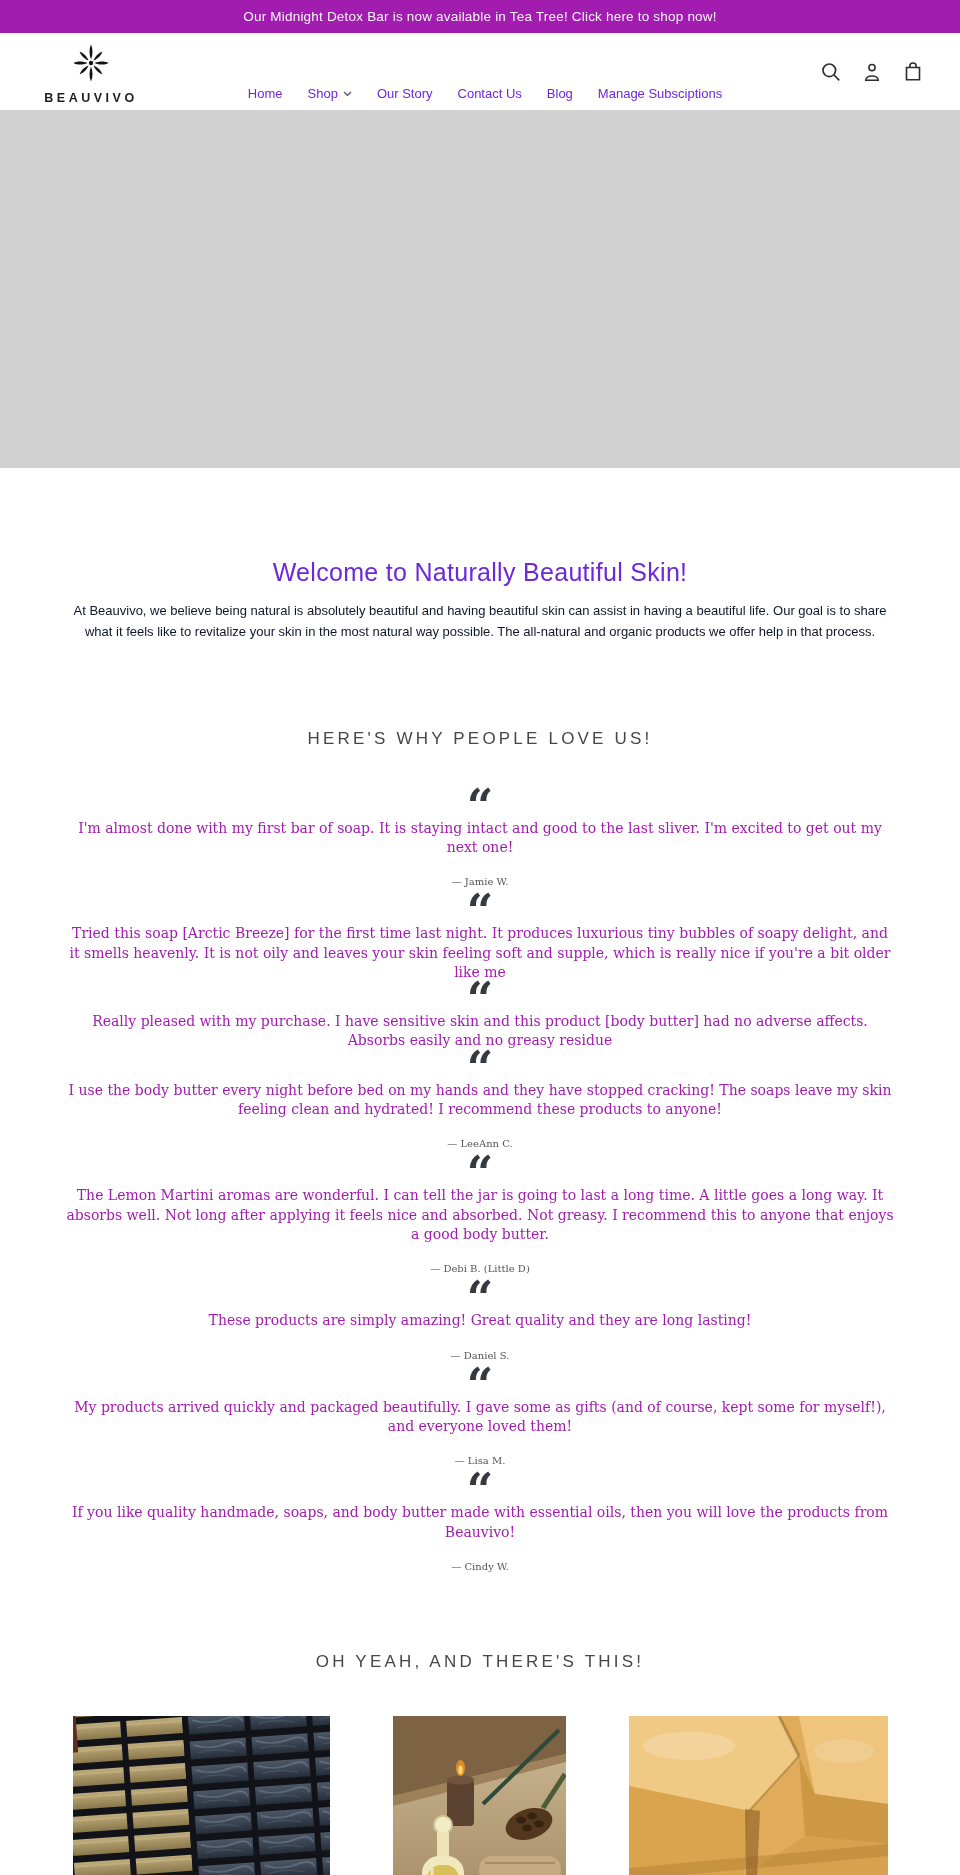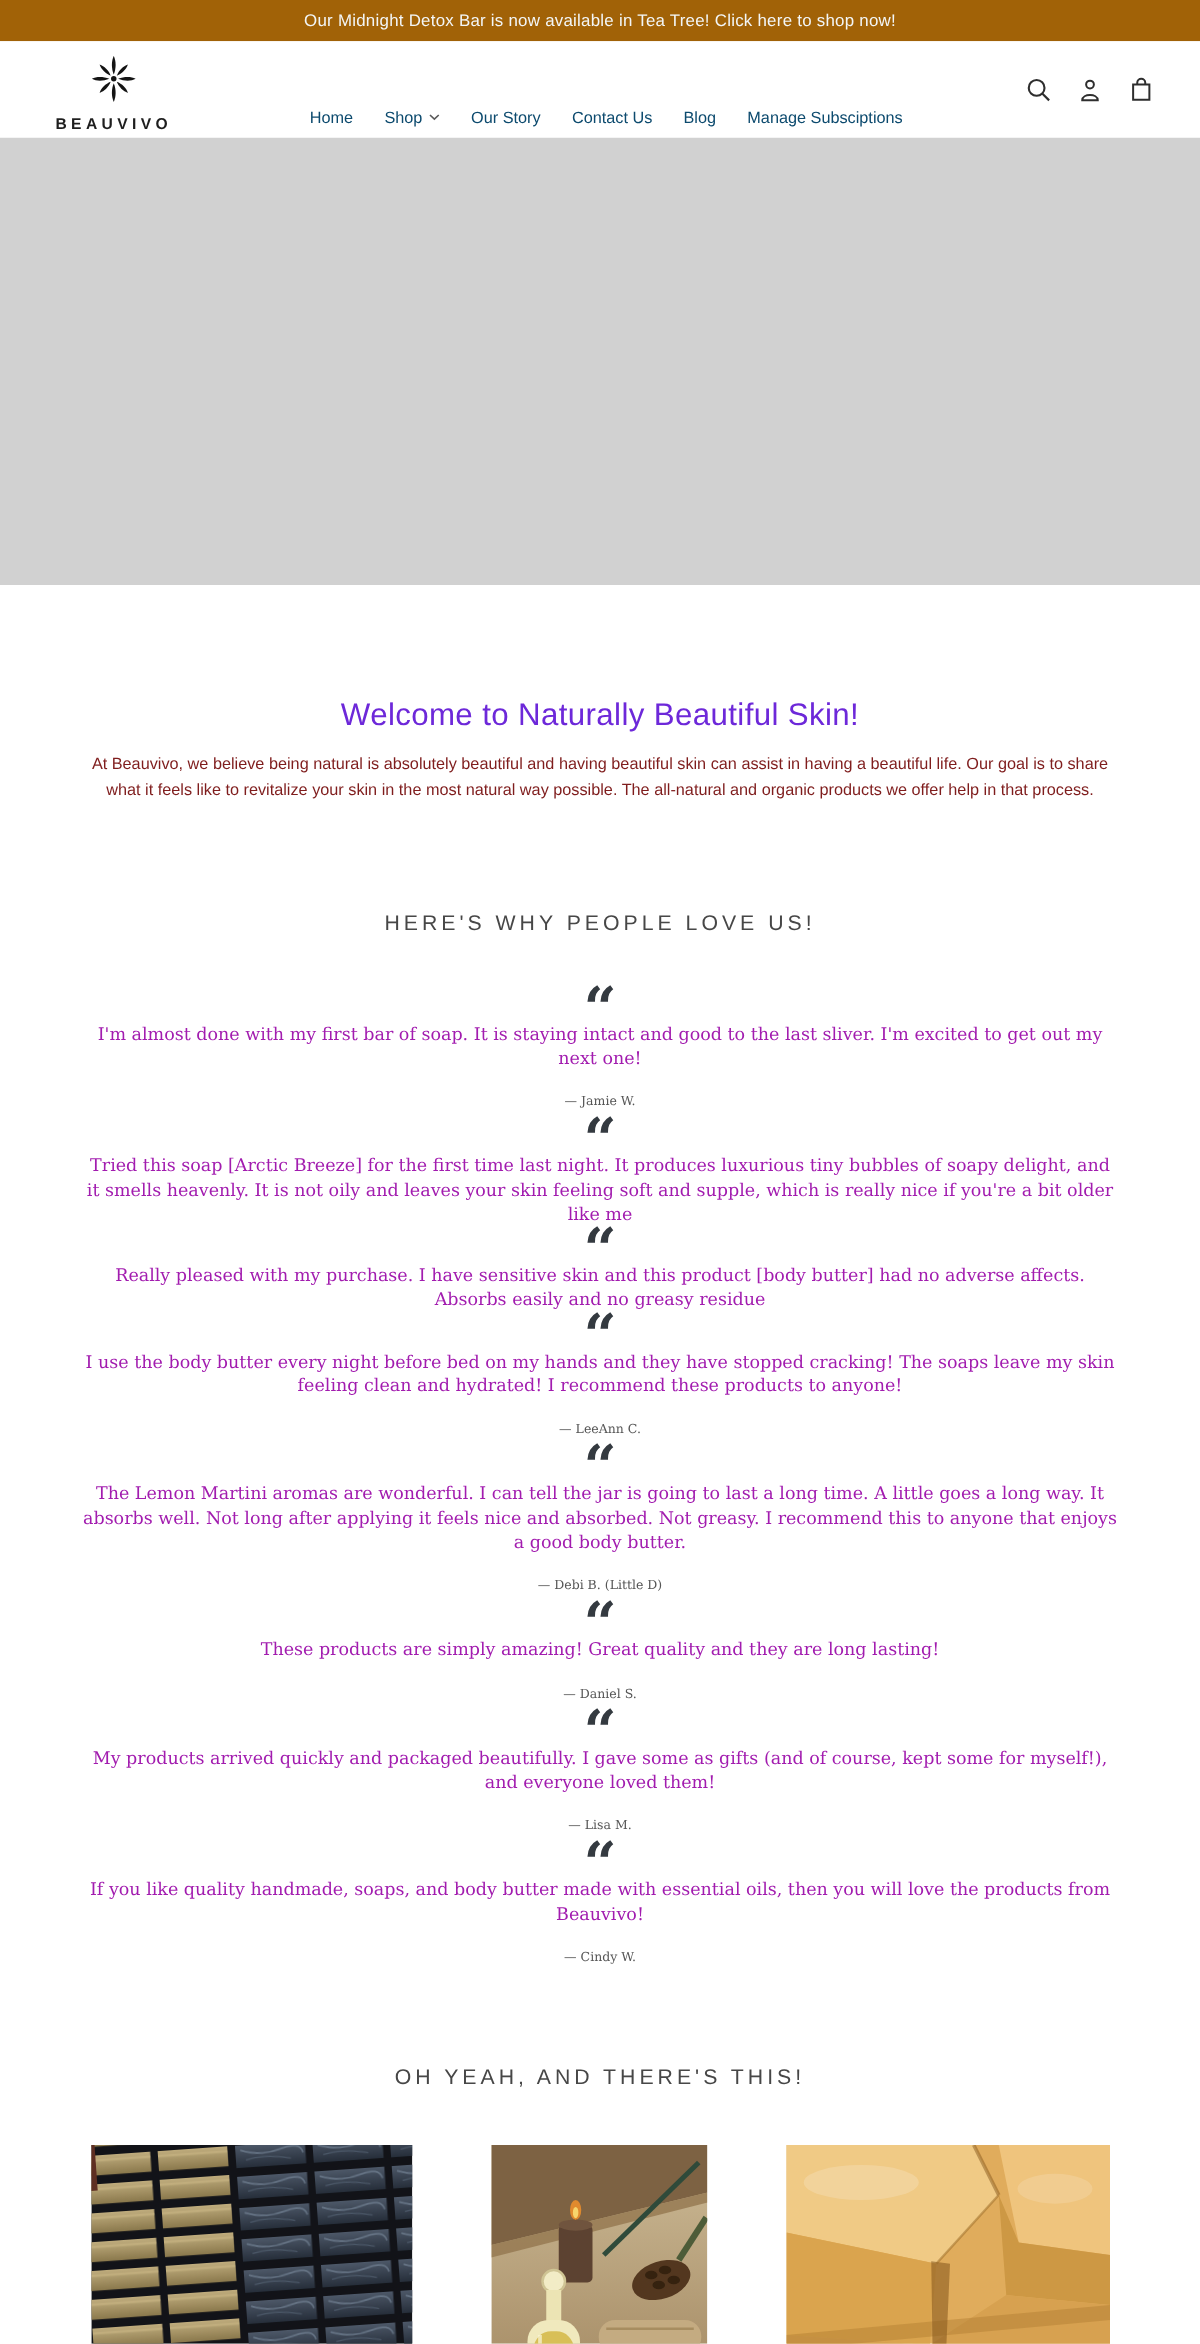--- a/index.html
+++ b/index.html
@@ -1,38 +1,38 @@
 <!DOCTYPE html>
 <html><head>
 <meta charset="utf-8">
 <style>
   html,body{margin:0;padding:0;background:#fff;}
   body{font-family:"Liberation Sans",sans-serif;-webkit-font-smoothing:antialiased;}
   .page{position:relative;width:960px;height:1875px;margin:0 auto;overflow:hidden;background:#fff;}
 
   
-  .announcement{display:flex;align-items:center;justify-content:center;height:33px;background:#a16207;cursor:pointer;text-decoration:none;}
+  .announcement{display:flex;align-items:center;justify-content:center;height:33px;background:#a21caf;cursor:pointer;text-decoration:none;}
   .announcement span{color:#f3f6f7;font-size:13.5px;letter-spacing:.2px;}
 
   
   header{position:relative;height:77px;background:#fff;display:flex;align-items:center;padding:0 36px;box-sizing:border-box;}
   .logo{display:flex;flex-direction:column;align-items:center;gap:3px;text-decoration:none;cursor:pointer;width:110px;margin-top:4px;}
   .logo-text{font-size:12.5px;font-weight:700;letter-spacing:3.5px;color:#1e1e1e;text-align:center;}
   nav{flex:1;display:flex;justify-content:center;gap:25px;margin-left:30px;}
-  nav a{font-size:13px;color:#0c4a6e;text-decoration:none;cursor:pointer;display:flex;align-items:center;gap:5px;white-space:nowrap;margin-top:44px;}
+  nav a{font-size:13px;color:#6d28d9;text-decoration:none;cursor:pointer;display:flex;align-items:center;gap:5px;white-space:nowrap;margin-top:44px;}
   .header-icons{display:flex;align-items:center;gap:19px;margin-left:26px;}
   .header-icons a{cursor:pointer;display:flex;}
 
   
   .hero{width:960px;height:358px;background:#d1d1d1;}
 
   
   .welcome{text-align:center;margin-top:90px;}
   .welcome h1{margin:0;font-size:25px;font-weight:500;color:#6d28d9;letter-spacing:.3px;}
-  .welcome p{margin:14px auto 12px;max-width:815px;font-size:13px;line-height:1.6;color:#7f1d1d;}
+  .welcome p{margin:14px auto 12px;max-width:815px;font-size:13px;line-height:1.6;color:#0f172a;}
 
   
   .testimonials{text-align:center;margin-top:86px;}
   .section-title{margin:0;font-size:17px;font-weight:500;color:#474747;letter-spacing:3.2px;}
   .t-list{margin-top:40px;}
   .t-item{margin:0 auto;padding:0;}
   .q-icon{height:22px;font-family:"DejaVu Serif",serif;font-weight:700;font-size:46px;line-height:.78;color:#343a40;margin-bottom:8px;overflow:visible;}
   .q-text{margin:0 auto;max-width:830px;font-family:"DejaVu Serif",serif;font-size:14px;line-height:1.38;color:#a21caf;}
   .q-author{margin:19px 0 7px;font-family:"DejaVu Serif",serif;font-size:10px;color:#565656;}
 

